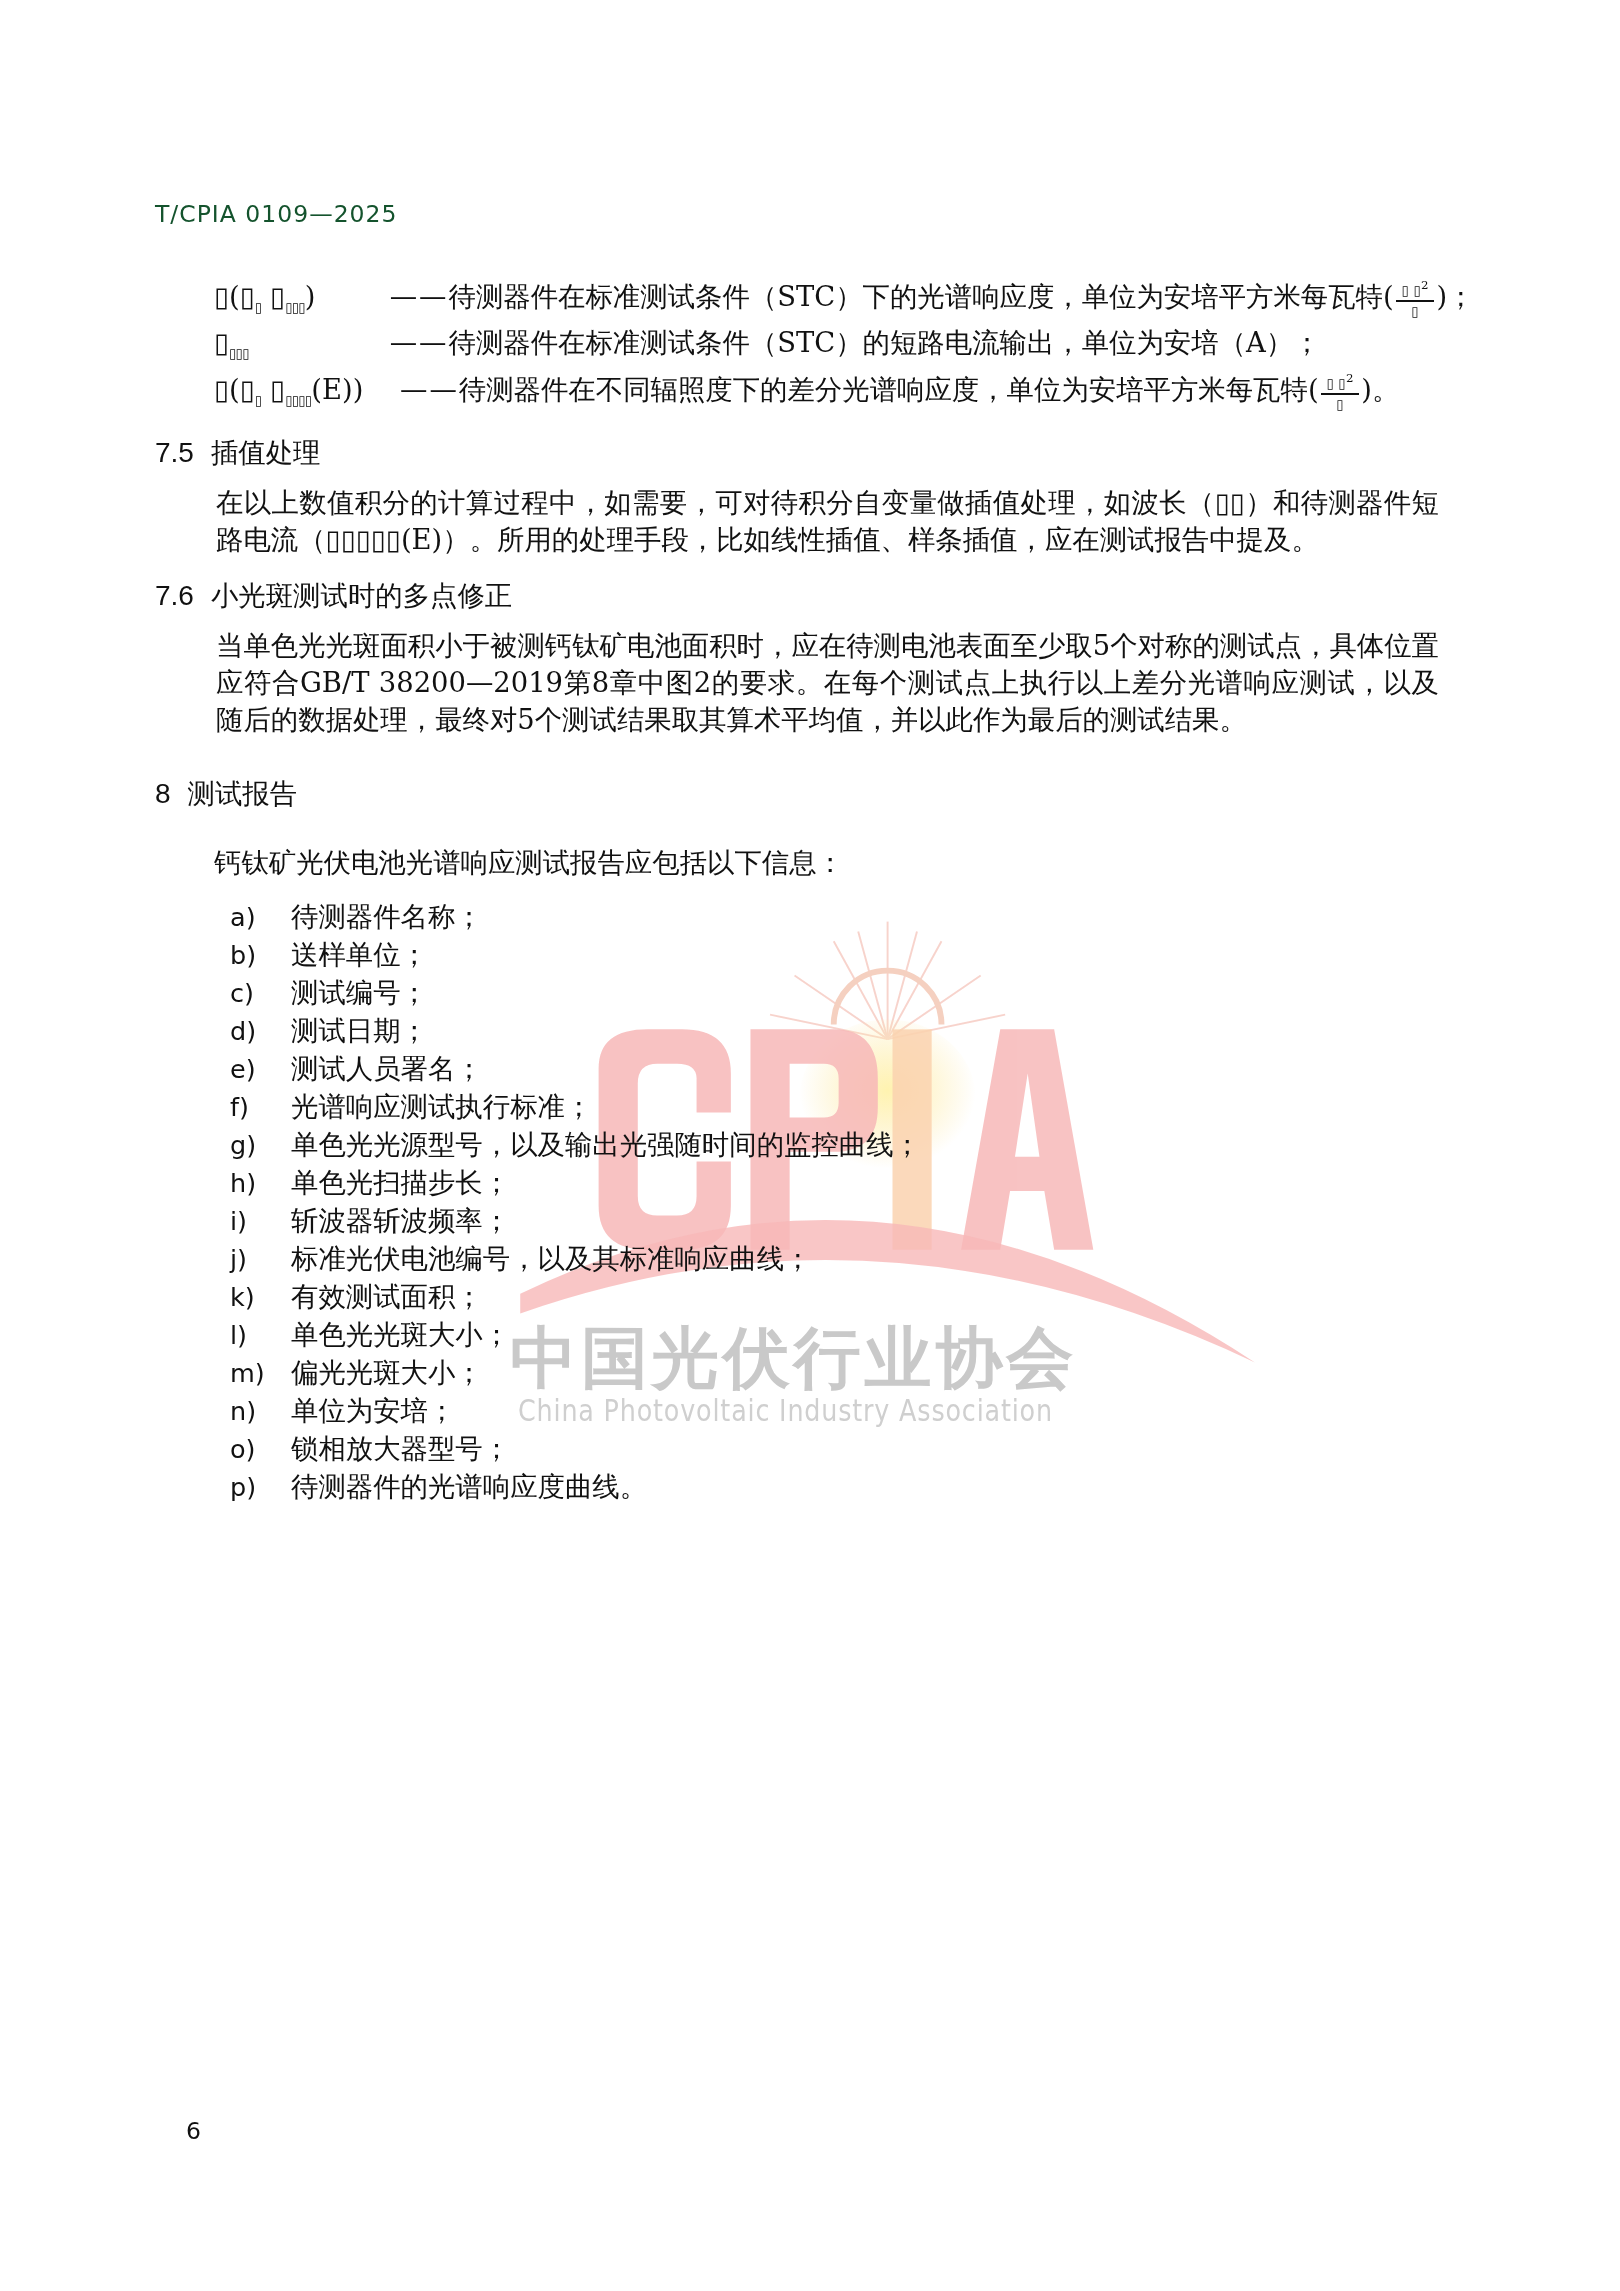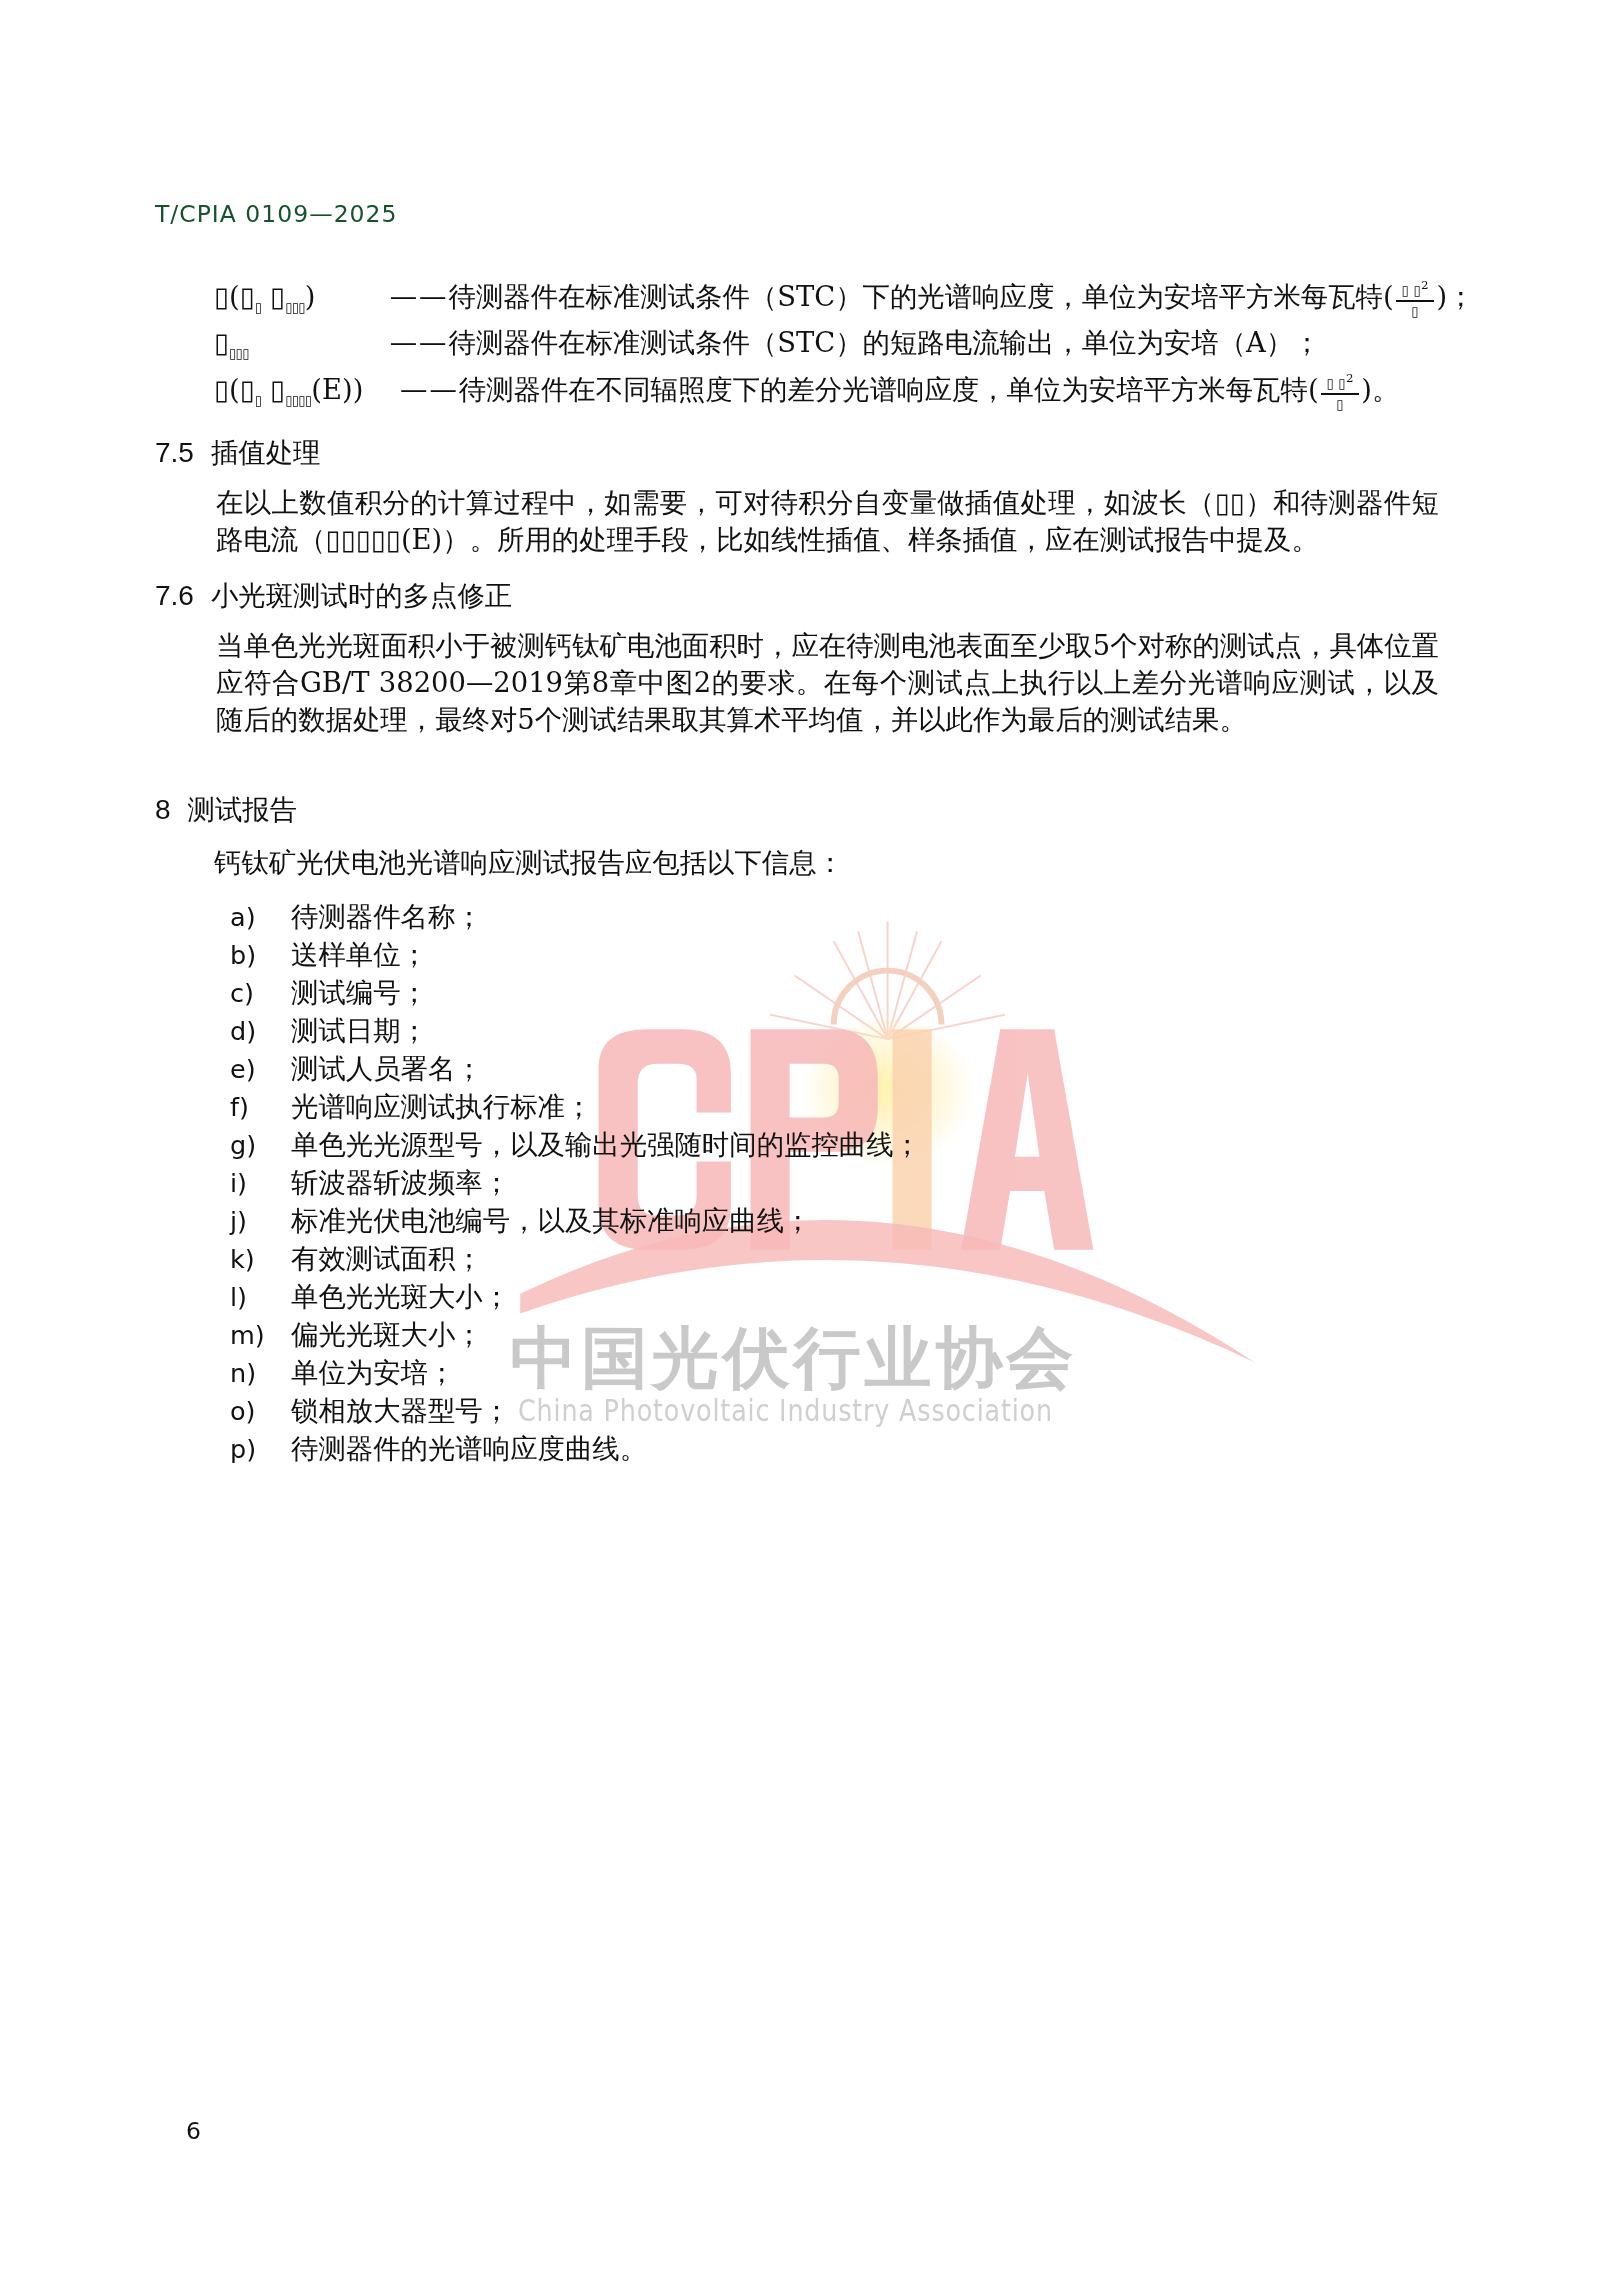--- a/index.html
+++ b/index.html
@@ -96,32 +96,33 @@
       <div class="indent">在以上数值积分的计算过程中，如需要，可对待积分自变量做插值处理，如波长（▯▯）和待测器件短路电流（▯▯▯▯▯(E)）。所用的处理手段，比如线性插值、样条插值，应在测试报告中提及。</div>
     </div>
 
     <div class="section-title" style="top:578px;">
       <span class="num">7.6</span><span>小光斑测试时的多点修正</span>
     </div>
     <div class="para" style="top:627px;">
       <div class="indent">当单色光光斑面积小于被测钙钛矿电池面积时，应在待测电池表面至少取5个对称的测试点，具体位置应符合GB/T 38200—2019第8章中图2的要求。在每个测试点上执行以上差分光谱响应测试，以及随后的数据处理，最终对5个测试结果取其算术平均值，并以此作为最后的测试结果。</div>
     </div>
 
-    <div class="section-title" style="top:792px;text-align:center;">
+    <div class="section-title" style="top:776px;text-align:center;">
       <span class="num">8</span><span>测试报告</span>
     </div>
     <div class="list-intro">钙钛矿光伏电池光谱响应测试报告应包括以下信息：</div>
     <ul class="list">
       <li><span class="letter">a)</span><span>待测器件名称；</span></li>
       <li><span class="letter">b)</span><span>送样单位；</span></li>
       <li><span class="letter">c)</span><span>测试编号；</span></li>
       <li><span class="letter">d)</span><span>测试日期；</span></li>
       <li><span class="letter">e)</span><span>测试人员署名；</span></li>
       <li><span class="letter">f)</span><span>光谱响应测试执行标准；</span></li>
       <li><span class="letter">g)</span><span>单色光光源型号，以及输出光强随时间的监控曲线；</span></li>
+      <li><span class="letter">h)</span><span>单色光扫描步长；</span></li>
       <li><span class="letter">i)</span><span>斩波器斩波频率；</span></li>
       <li><span class="letter">j)</span><span>标准光伏电池编号，以及其标准响应曲线；</span></li>
       <li><span class="letter">k)</span><span>有效测试面积；</span></li>
       <li><span class="letter">l)</span><span>单色光光斑大小；</span></li>
       <li><span class="letter">m)</span><span>偏光光斑大小；</span></li>
       <li><span class="letter">n)</span><span>单位为安培；</span></li>
       <li><span class="letter">o)</span><span>锁相放大器型号；</span></li>
       <li><span class="letter">p)</span><span>待测器件的光谱响应度曲线。</span></li>
     </ul>
 

